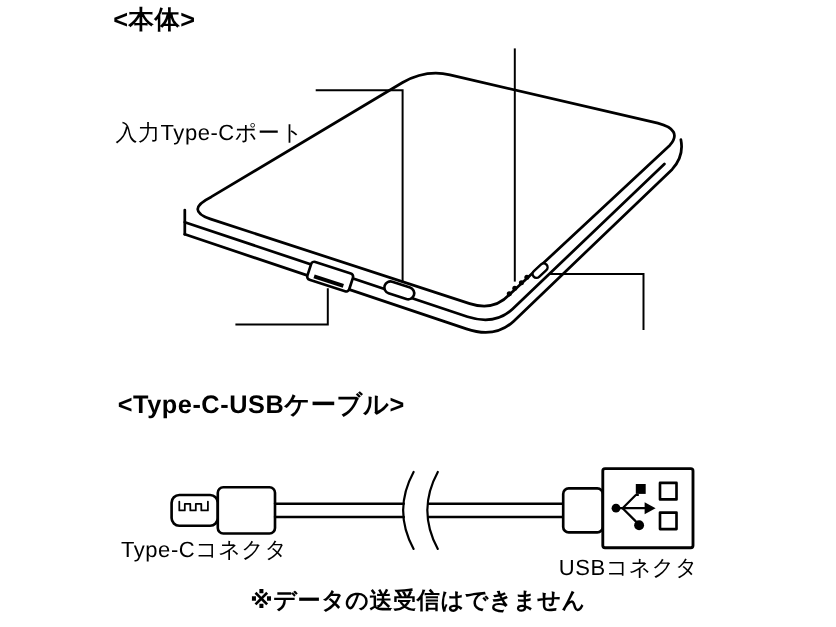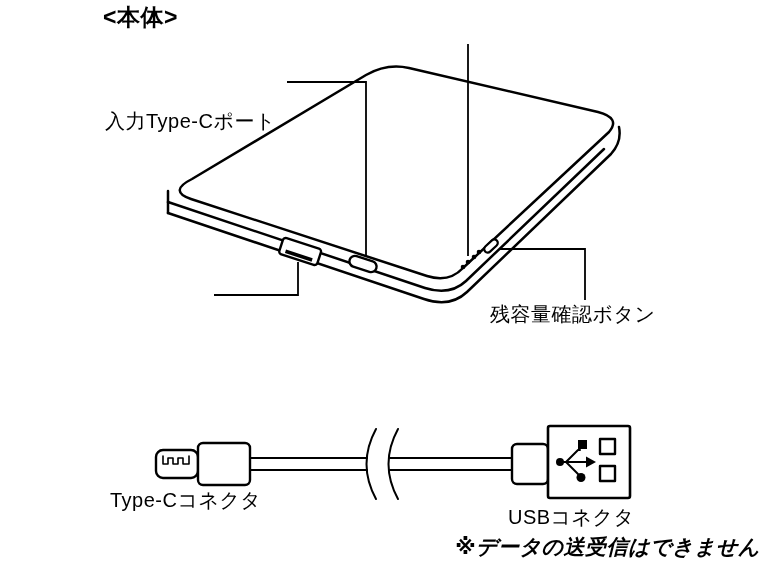--- a/index.html
+++ b/index.html
@@ -4,21 +4,21 @@
 <style>
   html,body { margin:0; padding:0; background:#ffffff; }
   .page {
     position:relative; width:760px; height:570px;
     background:#ffffff; overflow:hidden;
     font-family:"Liberation Sans","DejaVu Sans",sans-serif;
     color:#000000;
   }
   .label { position:absolute; font-size:20px; line-height:23px; letter-spacing:0.5px; white-space:pre-line; }
   .heading { font-size:23px; font-weight:700; letter-spacing:0.5px; }
-  .note { font-weight:700; width:760px; left:0; text-align:right; font-size:21px;font-style:italic; }
+  .note { font-weight:700; width:760px; left:0; text-align:center; font-size:21px; }
   svg { position:absolute; left:0; top:0; }
 </style>
 </head>
 <body>
 
 <div class="page">
 
   <svg width="760" height="570" viewBox="0 0 760 570">
 
     <g stroke="#000" stroke-width="2.5" fill="none" stroke-linecap="round" stroke-linejoin="round">
@@ -85,22 +85,22 @@
       </g>
     </g>
   </svg>
 
   <div class="label heading" style="left:103px; top:6px;">&lt;本体&gt;</div>
 
 
   <div class="label" style="left:105px; top:70px;margin-top:40px;">入力Type-Cポート</div>
 
 
-  <div class="label" style="left:490px; top:303px;">残容量確認ボタン</div>
 
+  <div class="label heading" style="left:107px; top:356px;">&lt;Type-C-USBケーブル&gt;</div>
 
 
   <div class="label" style="left:110px; top:489px;">Type-Cコネクタ</div>
 
   <div class="label" style="left:508px; top:506px;">USBコネクタ</div>
 
   <div class="label note" style="top:535px;">※データの送受信はできません</div>
 
 </div>
 

